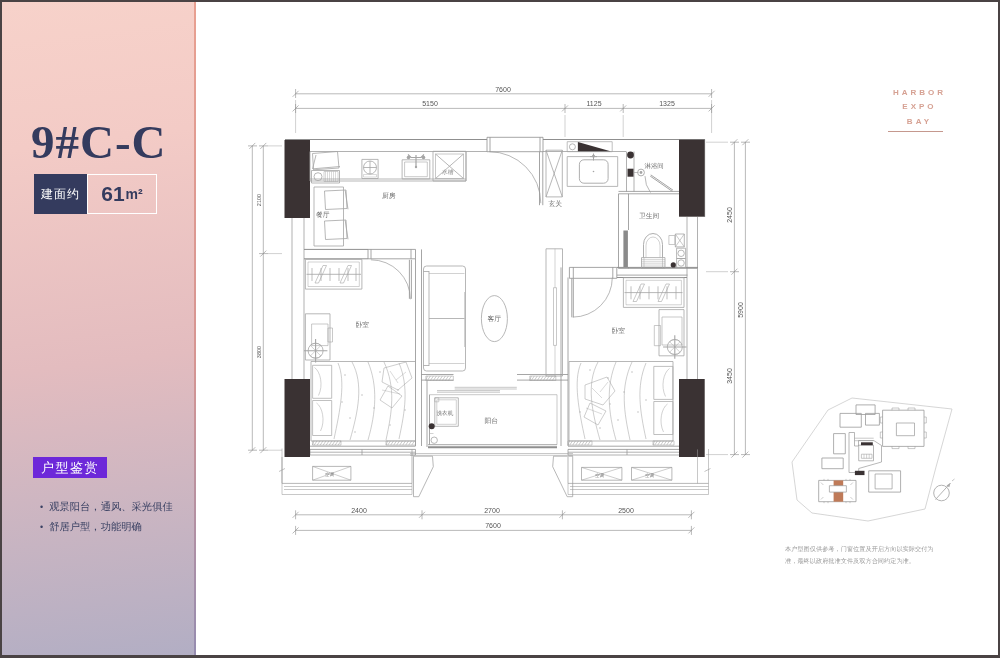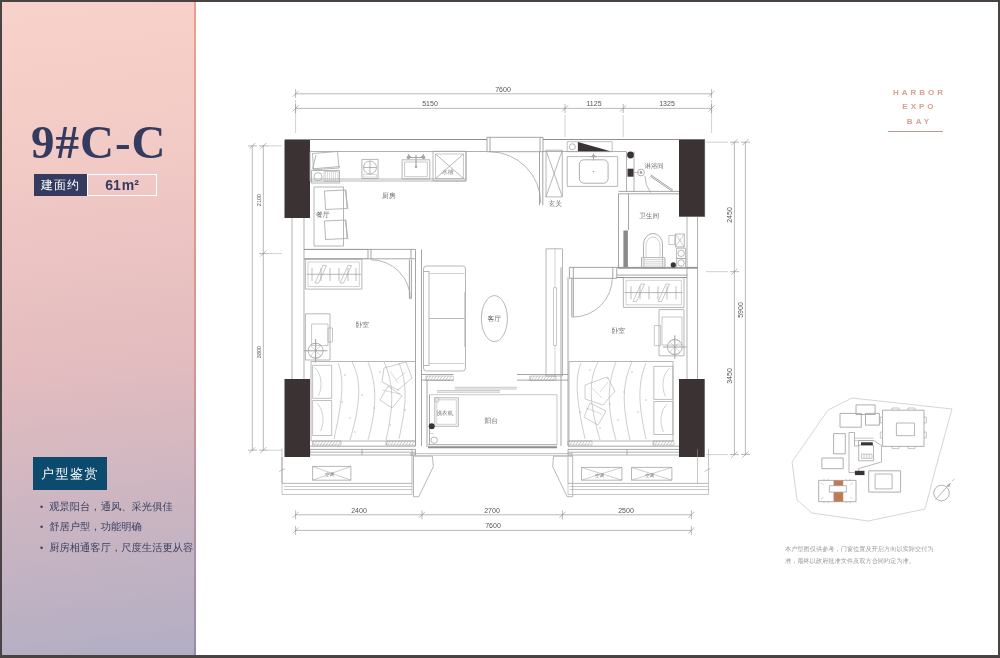--- a/index.html
+++ b/index.html
@@ -6,28 +6,28 @@
 body{width:1000px;height:658px;position:relative;background:#ffffff;overflow:hidden;
   font-family:"Liberation Sans",sans-serif;}
 #frame{position:absolute;left:0;top:0;width:996px;height:653px;
   border:2px solid #4a4344;border-bottom-width:3px;}
 #panel{position:absolute;left:2px;top:2px;width:194px;height:653px;
   background:linear-gradient(173deg,#f7d2ca 0%,#f3cbc6 22%,#e3bcbf 55%,#b2aec4 100%);}
 #panel-edge{position:absolute;left:194px;top:2px;width:2px;height:653px;
   background:linear-gradient(to bottom,#e8a091 0%,#d69592 55%,#958cb0 100%);}
 #title{position:absolute;left:31px;top:115px;width:160px;color:#343b5e;
   font-family:"Liberation Serif",serif;font-size:47px;font-weight:bold;letter-spacing:1px;}
-#areabadge{position:absolute;left:34px;top:174px;height:22px;display:flex;}
+#areabadge{position:absolute;left:34px;top:174px;height:40px;display:flex;}
 #areabadge .l{background:#343b5e;color:#ffffff;font-size:12px;width:53px;
   display:flex;align-items:center;justify-content:center;letter-spacing:1px;}
 #areabadge .r{border:1px solid #ffffff;width:68px;color:#343b5e;
   display:flex;align-items:center;justify-content:center;font-weight:bold;}
-#areabadge .r .num{font-size:14px;}
+#areabadge .r .num{font-size:21px;}
 #areabadge .r .unit{font-size:14px;margin-left:1px;}
-#secbadge{position:absolute;left:33px;top:457px;width:74px;height:33px;background:#0c4a6e;
+#secbadge{position:absolute;left:33px;top:457px;width:74px;height:21px;background:#6d28d9;
   color:#ffffff;font-size:13px;display:flex;align-items:center;justify-content:center;letter-spacing:1.5px;}
 #bullets{position:absolute;left:40px;top:497px;color:#3a4163;font-size:10.3px;line-height:19.3px;}
 #bullets div:before{content:"•";margin-right:6px;font-size:9px;}
 #logo{position:absolute;right:54px;top:86px;text-align:center;color:#d6a193;
   font-size:8px;font-weight:bold;letter-spacing:3px;line-height:14.3px;}
 #logoline{position:absolute;right:57px;top:131px;width:55px;height:1px;background:#c5988e;}
 #disclaimer{position:absolute;left:785px;top:543px;width:156px;color:#9a9a9a;
   font-size:6.2px;line-height:11.5px;letter-spacing:0;}
 svg text{font-family:"Liberation Sans",sans-serif;}
 </style>
@@ -48,21 +48,20 @@
       <span class="num">61</span>
       <span class="unit">m²</span>
     </div>
   </div>
 
 <div id="secbadge">户型鉴赏</div>
 
 <div id="bullets">
 <div>观景阳台，通风、采光俱佳</div>
 <div>舒居户型，功能明确</div>
-<div>厨房相通客厅，尺度生活更从容</div>
 </div>
 
 <div id="logo">HARBOR<br>EXPO<br>BAY</div>
 
 <div id="logoline"></div>
 
 <div id="disclaimer">本户型图仅供参考，门窗位置及开启方向以实际交付为准，最终以政府批准文件及双方合同约定为准。</div>
 <svg id="plan" width="1000" height="658" viewBox="0 0 1000 658" style="position:absolute;left:0;top:0;">
 <g stroke="#8a8a8a" stroke-width="0.6" fill="none">
 

